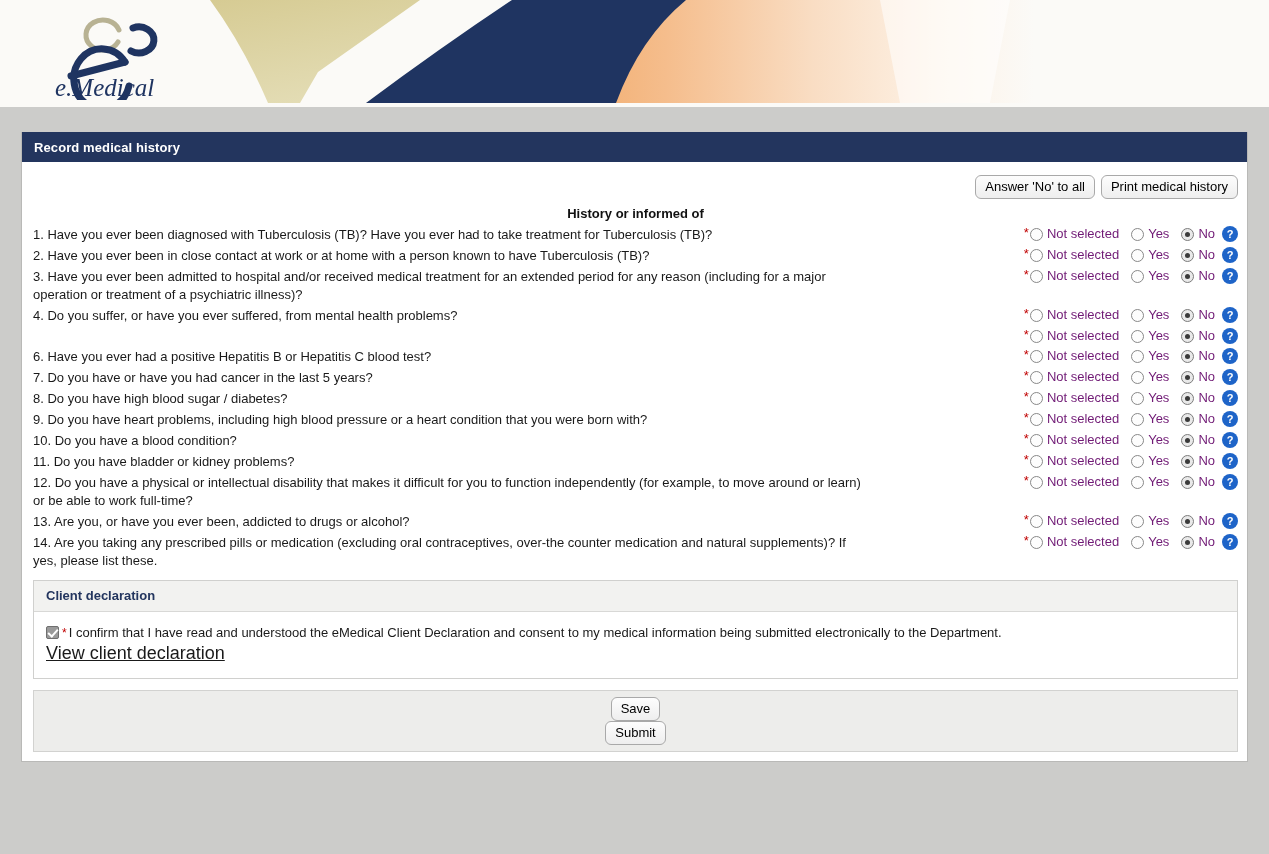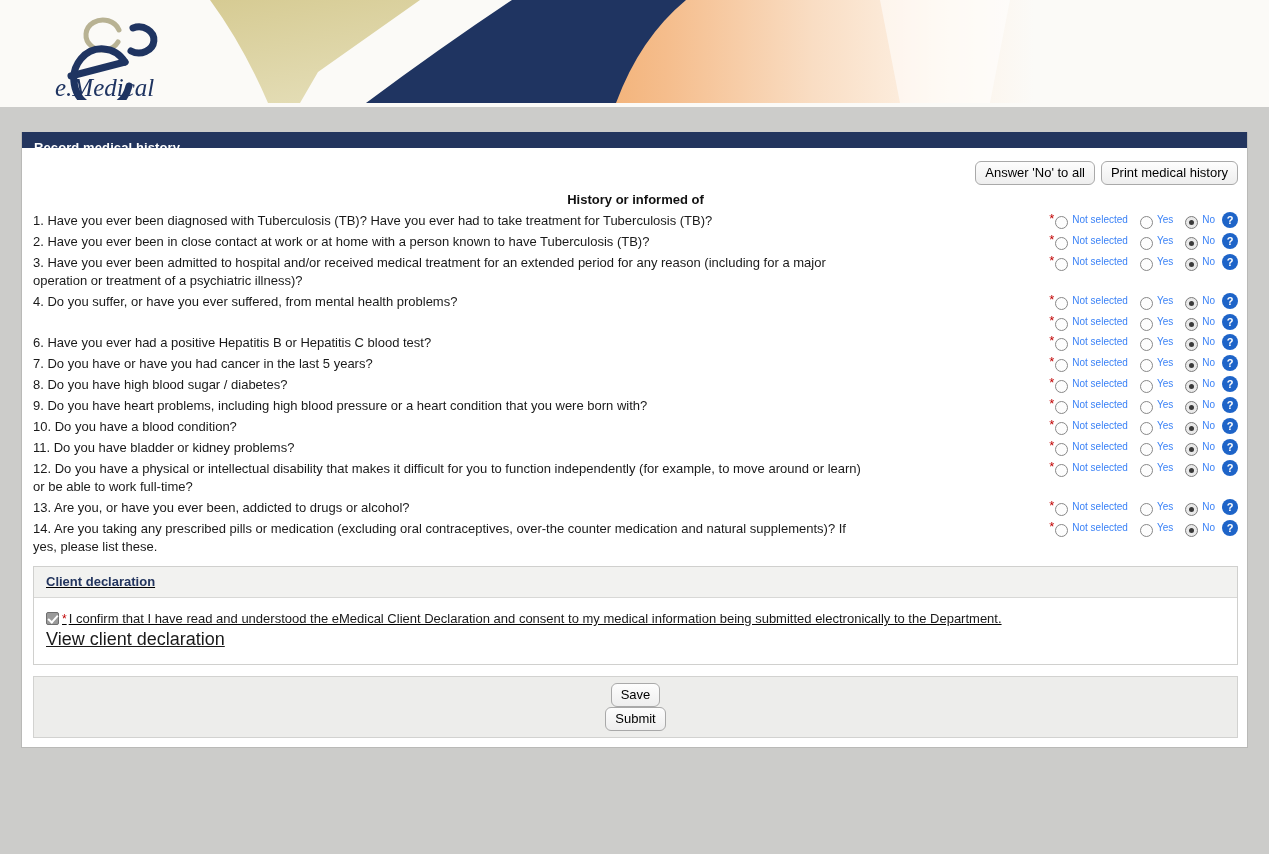--- a/index.html
+++ b/index.html
@@ -46,21 +46,21 @@
     border: 1px solid #b9b9b7;
     border-top: none;
   }
   .panel-header {
     background: #23355e;
     color: #ffffff;
     font-size: 13px;
     font-weight: bold;
     padding: 8px 0 8px 12px;
     letter-spacing: .1px;
-    height: 16px;
+    height: 30px;
   }
   .panel-body {
     background: #ffffff;
     padding: 0;
   }
 
   
   .top-actions {
     display: flex;
     justify-content: flex-end;
@@ -115,23 +115,23 @@
   .req-star {
     color: #c00000;
     font-size: 13px;
     line-height: 12px;
     margin-right: 1px;
     align-self: flex-start;
     padding-top: 2px;
   }
   .opt {
     display: inline-flex;
-    align-items: flex-end;
-    font-size: 10px;
-    color: #3b82f6;
+    align-items: center;
+    font-size: 13px;
+    color: #701a75;
     line-height: 18px;
   }
   .opt + .opt { margin-left: 12px; }
   .radio {
     display: inline-block;
     width: 13px; height: 13px;
     border: 1px solid #888;
     border-radius: 50%;
     background: #fdfdfd;
     margin-right: 4px;
@@ -167,21 +167,20 @@
 
   
   .w-narrow { width: 830px; }
   .w-wide   { width: 845px; }
 
   
   .decl {
     margin: 10px 9px 0 11px;
     border: 1px solid #d0d0ce;
     background: #ffffff;
-    text-decoration: underline;
   }
   .decl-header {
     background: #f2f2f0;
     border-bottom: 1px solid #d8d8d6;
     color: #23355e;
     font-size: 13px;
     font-weight: bold;
     padding: 7px 0 8px 12px;
   }
   .decl-body { padding: 12px 12px 14px 12px; }

